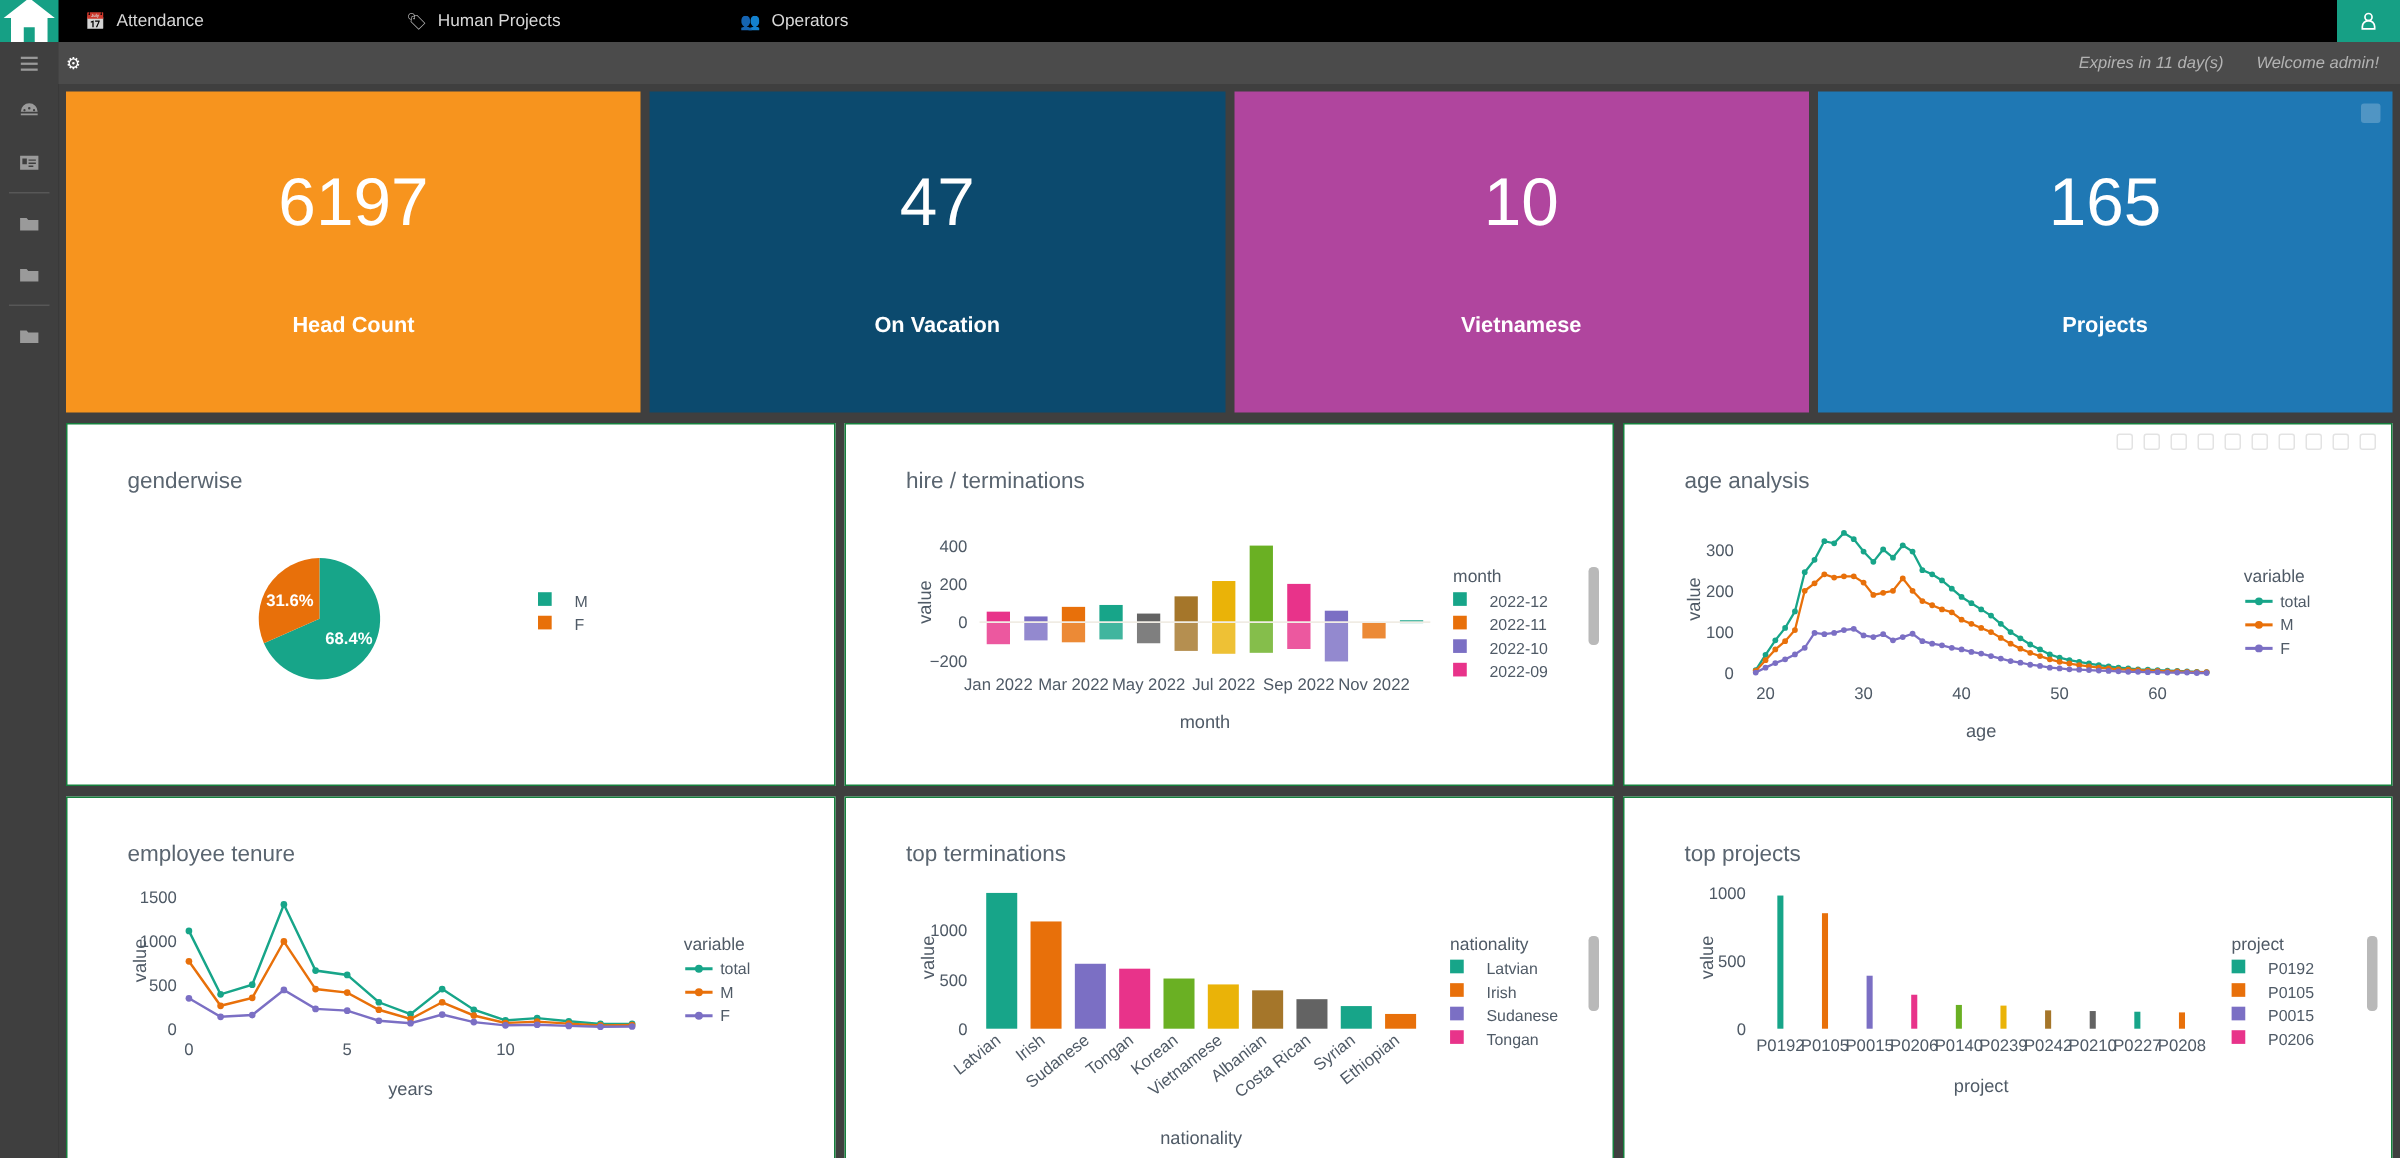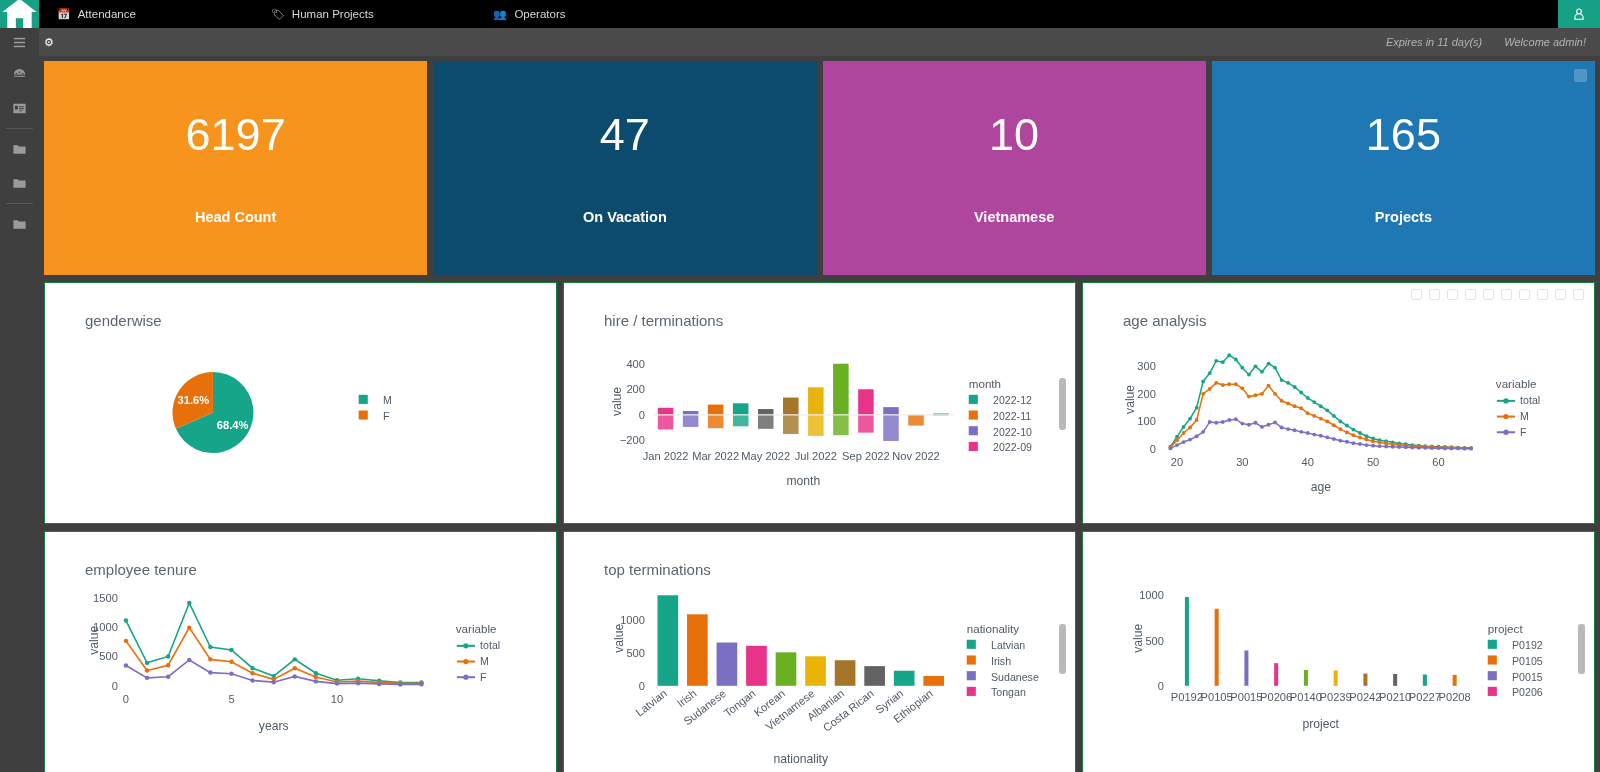--- a/index.html
+++ b/index.html
@@ -574,20 +574,21 @@
             <text x="432" y="120" class="lgitm">total</text>
             <line x1="409" y1="132" x2="427" y2="132" stroke="#e8700a" stroke-width="2"></line>
             <circle cx="418" cy="132" r="2.6" fill="#e8700a"></circle>
             <text x="432" y="135.5" class="lgitm">M</text>
             <line x1="409" y1="147.5" x2="427" y2="147.5" stroke="#7b6fc4" stroke-width="2"></line>
             <circle cx="418" cy="147.5" r="2.6" fill="#7b6fc4"></circle>
             <text x="432" y="151" class="lgitm">F</text>
           </svg>
       </div>
       <div class="card">
+        <div class="card-title">top projects</div>
         <svg class="plotarea" id="svg-proj" viewBox="0 0 505 242">
             <text x="80" y="156" class="ax" text-anchor="end">0</text>
             <text x="80" y="111.23809523809524" class="ax" text-anchor="end">500</text>
             <text x="80" y="66.47619047619048" class="ax" text-anchor="end">1000</text>
             <rect x="100.7" y="64.26666666666667" width="4" height="87.73333333333333" fill="#17a589"></rect>
             <text x="102.7" y="167" class="ax" text-anchor="middle">P0192</text>
             <rect x="130.1" y="75.9047619047619" width="4" height="76.0952380952381" fill="#e8700a"></rect>
             <text x="132.1" y="167" class="ax" text-anchor="middle">P0105</text>
             <rect x="159.5" y="117.08571428571429" width="4" height="34.91428571428571" fill="#7b6fc4"></rect>
             <text x="161.5" y="167" class="ax" text-anchor="middle">P0015</text>

